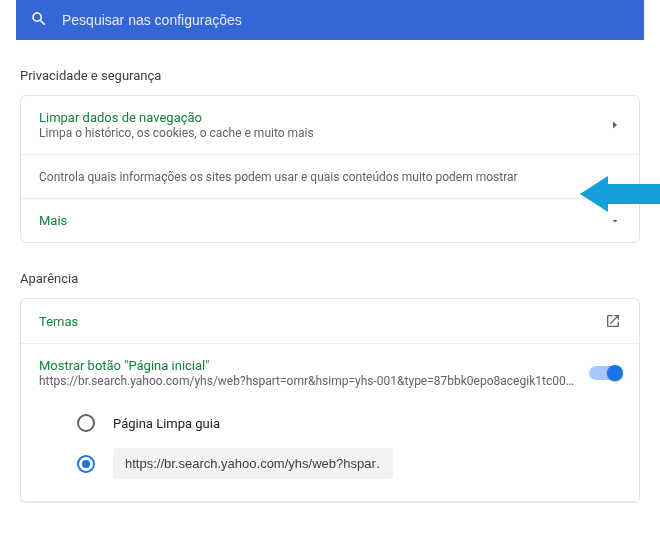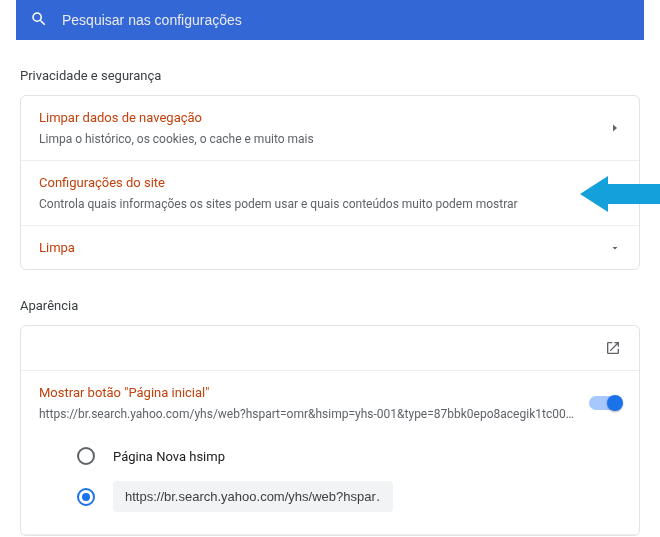--- a/index.html
+++ b/index.html
@@ -50,22 +50,22 @@
   .row {
     padding: 14px 18px;
     display: flex;
     align-items: center;
     justify-content: space-between;
     border-bottom: 1px solid #eee;
     position: relative;
   }
   .row:last-child { border-bottom: none; }
   .row-texts { flex: 1; min-width: 0; margin-right: 12px; }
-  .row-title { font-size: 13px; color: #c2410c; }
-  .row-sub { font-size: 12px; color: #5f6368; margin-top: 7px; white-space: nowrap; overflow: hidden; text-overflow: ellipsis; }
+  .row-title { font-size: 13px; color: #15803d; }
+  .row-sub { font-size: 12px; color: #5f6368; margin-top: 1px; white-space: nowrap; overflow: hidden; text-overflow: ellipsis; }
   .row-icon { color: #5f6368; display:flex; align-items:center; }
   .row-icon svg { width: 12px; height: 12px; fill: #5f6368; }
   .row-icon.big svg { width: 16px; height: 16px; }
 
   .toggle {
     width: 32px; height: 14px; border-radius: 7px; background: #a6c8ff; position: relative; flex-shrink: 0;
   }
   .toggle::after {
     content:""; position:absolute; width: 16px; height: 16px; border-radius:50%;
     background:#1a73e8; top:-1px; right:-2px;
@@ -124,64 +124,64 @@
     </div>
     <span class="row-icon">
       <svg viewBox="0 0 24 24">
           <path d="M8 5l8 7-8 7z"></path>
         </svg>
     </span>
   </div>
 
   <div class="row">
     <div class="row-texts">
-      <div class="row-title">Configurações do site</div>
       <div class="row-sub">Controla quais informações os sites podem usar e quais conteúdos muito podem mostrar</div>
     </div>
   </div>
 
   <div class="row">
     <div class="row-texts">
-      <div class="row-title">Limpa</div>
+      <div class="row-title">Mais</div>
     </div>
     <span class="row-icon">
       <svg viewBox="0 0 24 24">
           <path d="M7 10l5 5 5-5z"></path>
         </svg>
     </span>
   </div>
 
 </div>
 
 <div class="section-title">Aparência</div>
 
 <div class="card">
 
   <div class="row">
     <div class="row-texts">
+      <div class="row-title">Temas</div>
     </div>
     <span class="row-icon big">
       <svg viewBox="0 0 24 24">
           <path d="M14 3v2h3.59L7 15.59 8.41 17 19 6.41V10h2V3h-7zM19 19H5V5h6V3H5a2 2 0 00-2 2v14a2 2 0 002 2h14a2 2 0 002-2v-6h-2v6z"></path>
         </svg>
     </span>
   </div>
 
   <div class="row" style="border-bottom:none;">
     <div class="row-texts">
       <div class="row-title">Mostrar botão "Página inicial"</div>
       <div class="row-sub">https://br.search.yahoo.com/yhs/web?hspart=omr&amp;hsimp=yhs-001&amp;type=87bbk0epo8acegik1tc00…</div>
     </div>
     <div class="toggle"></div>
   </div>
 
   <div class="radio-group">
     <div class="radio-row">
       <div class="radio-circle"></div>
-      <div class="radio-label">Página Nova hsimp</div>
+      <div class="radio-label">Página Limpa guia</div>
     </div>
     <div class="radio-row">
       <div class="radio-circle selected"></div>
       <input class="radio-input" value="https://br.search.yahoo.com/yhs/web?hspar…" style="">
     </div>
   </div>
 
 </div>
 
 <div class="arrow-annotation">

